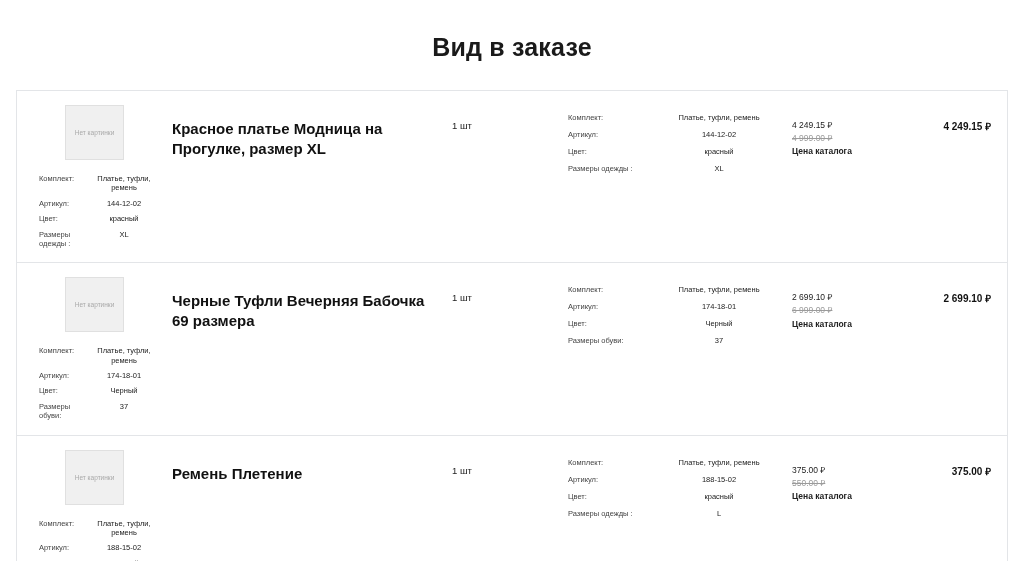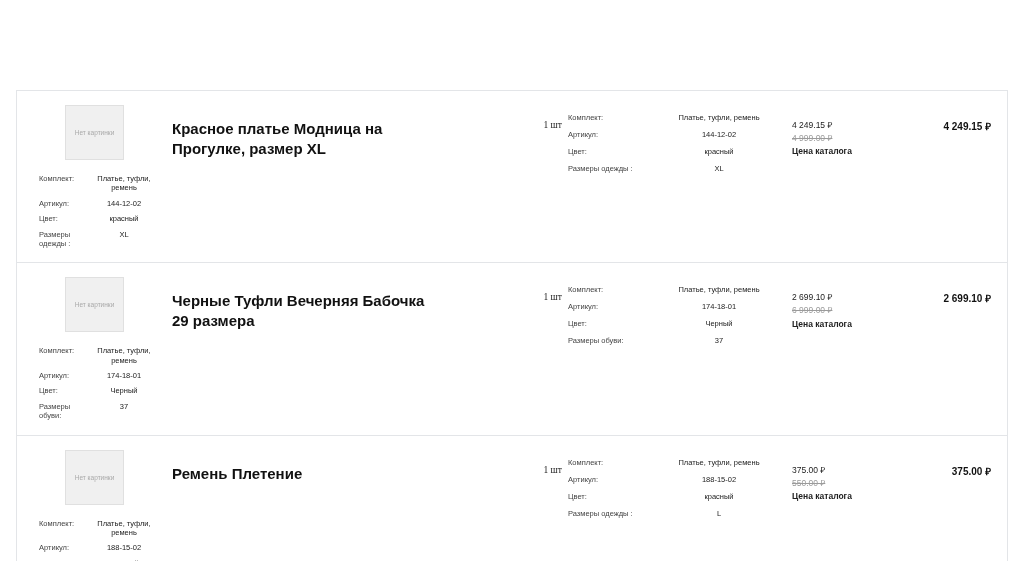--- a/index.html
+++ b/index.html
@@ -97,24 +97,23 @@
     font-size: 15px;
     font-weight: bold;
     color: #111;
     line-height: 1.3;
   }
   .col-qty {
     width: 110px;
     flex: 0 0 110px;
     padding: 29px 0 0 0;
     box-sizing: border-box;
-    text-align: right;
+    text-align: left;
     font-size: 9.5px;
     color: #222;
-    font-family: Liberation Serif, serif;
   }
   .col-props {
     width: 230px;
     flex: 0 0 230px;
     padding: 22px 6px 10px 6px;
     box-sizing: border-box;
   }
   .prop-line {
     display: flex;
     font-size: 7.5px;
@@ -160,20 +159,21 @@
   }
   .row-h1 { min-height: 152px; }
   .row-h2 { min-height: 144px; }
   .row-h3 { min-height: 144px; }
 </style>
 </head>
 <body>
 
 <div class="page">
 
+  <h1 class="page-title">Вид в заказе</h1>
 
   <div class="order-panel">
 
     <div class="order-row row-h1">
       <div class="col-img">
         <div class="thumb">
           <span>Нет картинки</span>
         </div>
         <div class="mini-props">
           <div class="mini-prop">
@@ -239,21 +239,21 @@
           <div class="mini-prop">
             <div class="k">Цвет:</div>
             <div class="v">Черный</div>
           </div>
           <div class="mini-prop">
             <div class="k">Размеры обуви:</div>
             <div class="v">37</div>
           </div>
         </div>
       </div>
-      <div class="col-name">Черные Туфли Вечерняя Бабочка 29 размера</div>
+      <div class="col-name">Черные Туфли Вечерняя Бабочка 69 размера</div>
       <div class="col-qty">1 шт</div>
       <div class="col-props">
         <div class="prop-line">
           <div class="k">Комплект:</div>
           <div class="v">Платье, туфли, ремень</div>
         </div>
         <div class="prop-line">
           <div class="k">Артикул:</div>
           <div class="v">174-18-01</div>
         </div>

